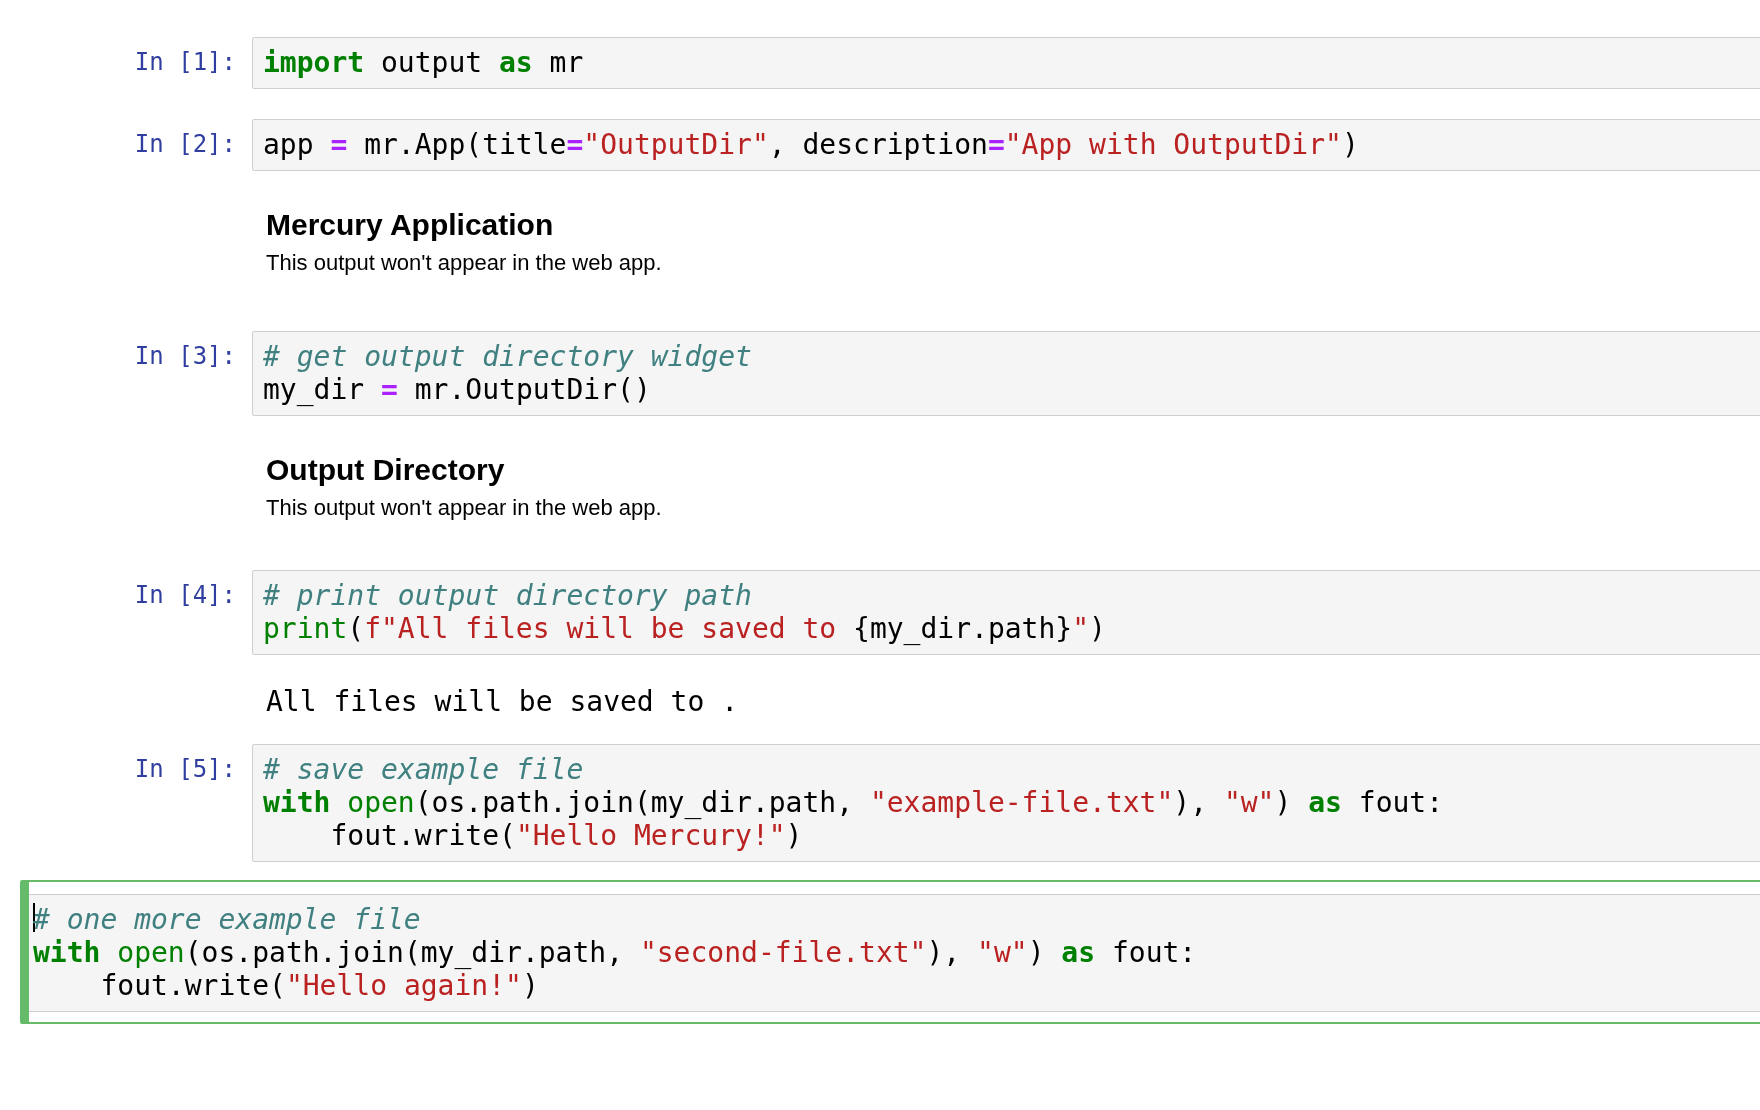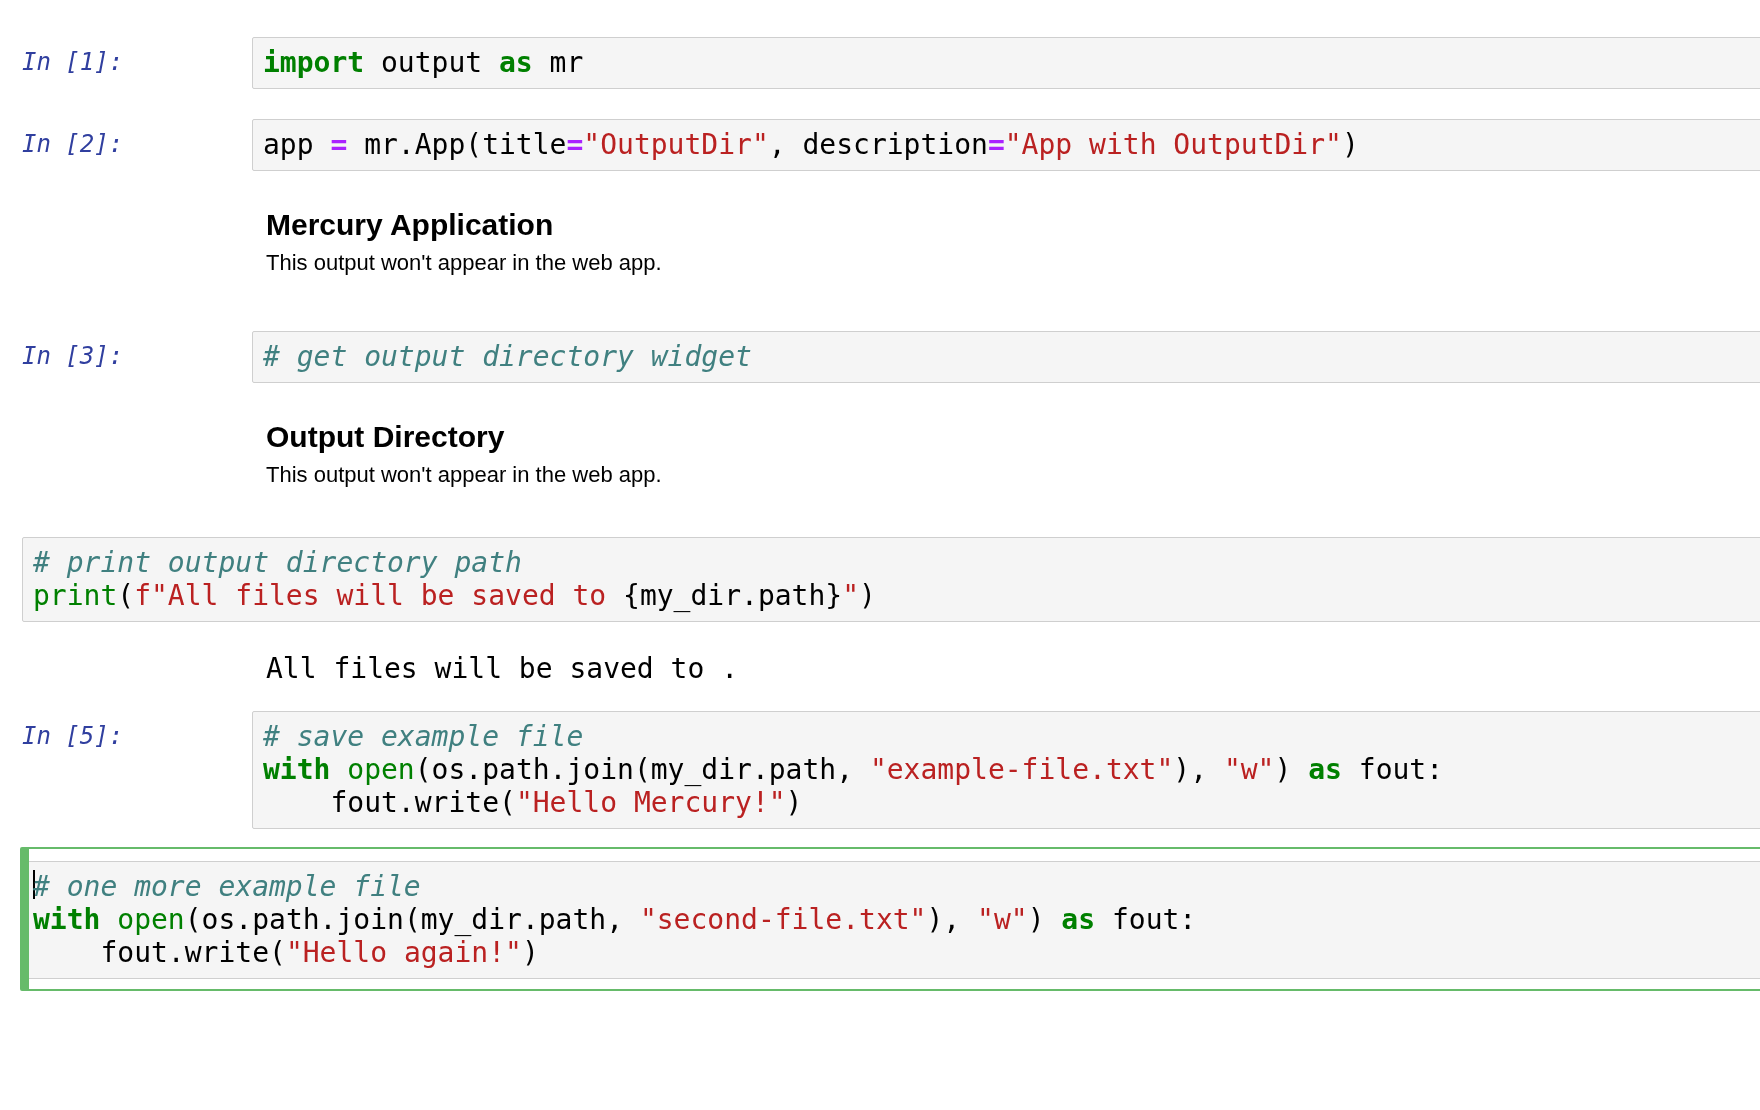--- a/index.html
+++ b/index.html
@@ -35,27 +35,26 @@
     width: 7px;
     background: #66bb6a;
   }
 
   .input-row { display: flex; align-items: flex-start; }
 
   .prompt {
     flex: 0 0 230px;
     width: 230px;
     padding: 10px 16px 0 0;
-    text-align: left;
+    text-align: right;
     color: #303f9f;
     font-family: "DejaVu Sans Mono", monospace;
     font-size: 24px;
     line-height: 31px;
     white-space: pre;
-    font-style: italic;
   }
 
   .input-area {
     flex: 1 1 auto;
     background: #f5f5f5;
     border: 1px solid #cfcfcf;
     border-radius: 2px;
     padding: 8px 12px 9px 10px;
     font-family: "DejaVu Sans Mono", monospace;
     font-size: 28px;
@@ -121,29 +120,31 @@
       <div class="output output-markdown">
         <div class="md-heading">Mercury Application</div>
         <div class="md-text">This output won't appear in the web app.</div>
       </div>
     </div>
     <div class="cell">
       <div class="input-row">
         <div class="prompt">In [3]:</div>
         <div class="input-area">
           <div class="code-line"><span class="tok-com"># get output directory widget</span></div>
+          <div class="code-line"><span class="tok-pl">my_dir </span><span class="tok-op">=</span><span class="tok-pl"> mr.OutputDir()</span></div>
         </div>
       </div>
       <div class="output output-markdown">
         <div class="md-heading">Output Directory</div>
         <div class="md-text">This output won't appear in the web app.</div>
       </div>
     </div>
     <div class="cell">
       <div class="input-row">
+        <div class="prompt">In [4]:</div>
         <div class="input-area">
           <div class="code-line"><span class="tok-com"># print output directory path</span></div>
           <div class="code-line"><span class="tok-bi">print</span><span class="tok-pl">(</span><span class="tok-str">f"All files will be saved to </span><span class="tok-pl">{my_dir.path}</span><span class="tok-str">"</span><span class="tok-pl">)</span></div>
         </div>
       </div>
       <div class="output output-stream">
         <div class="stream-text">All files will be saved to .</div>
       </div>
     </div>
     <div class="cell">

